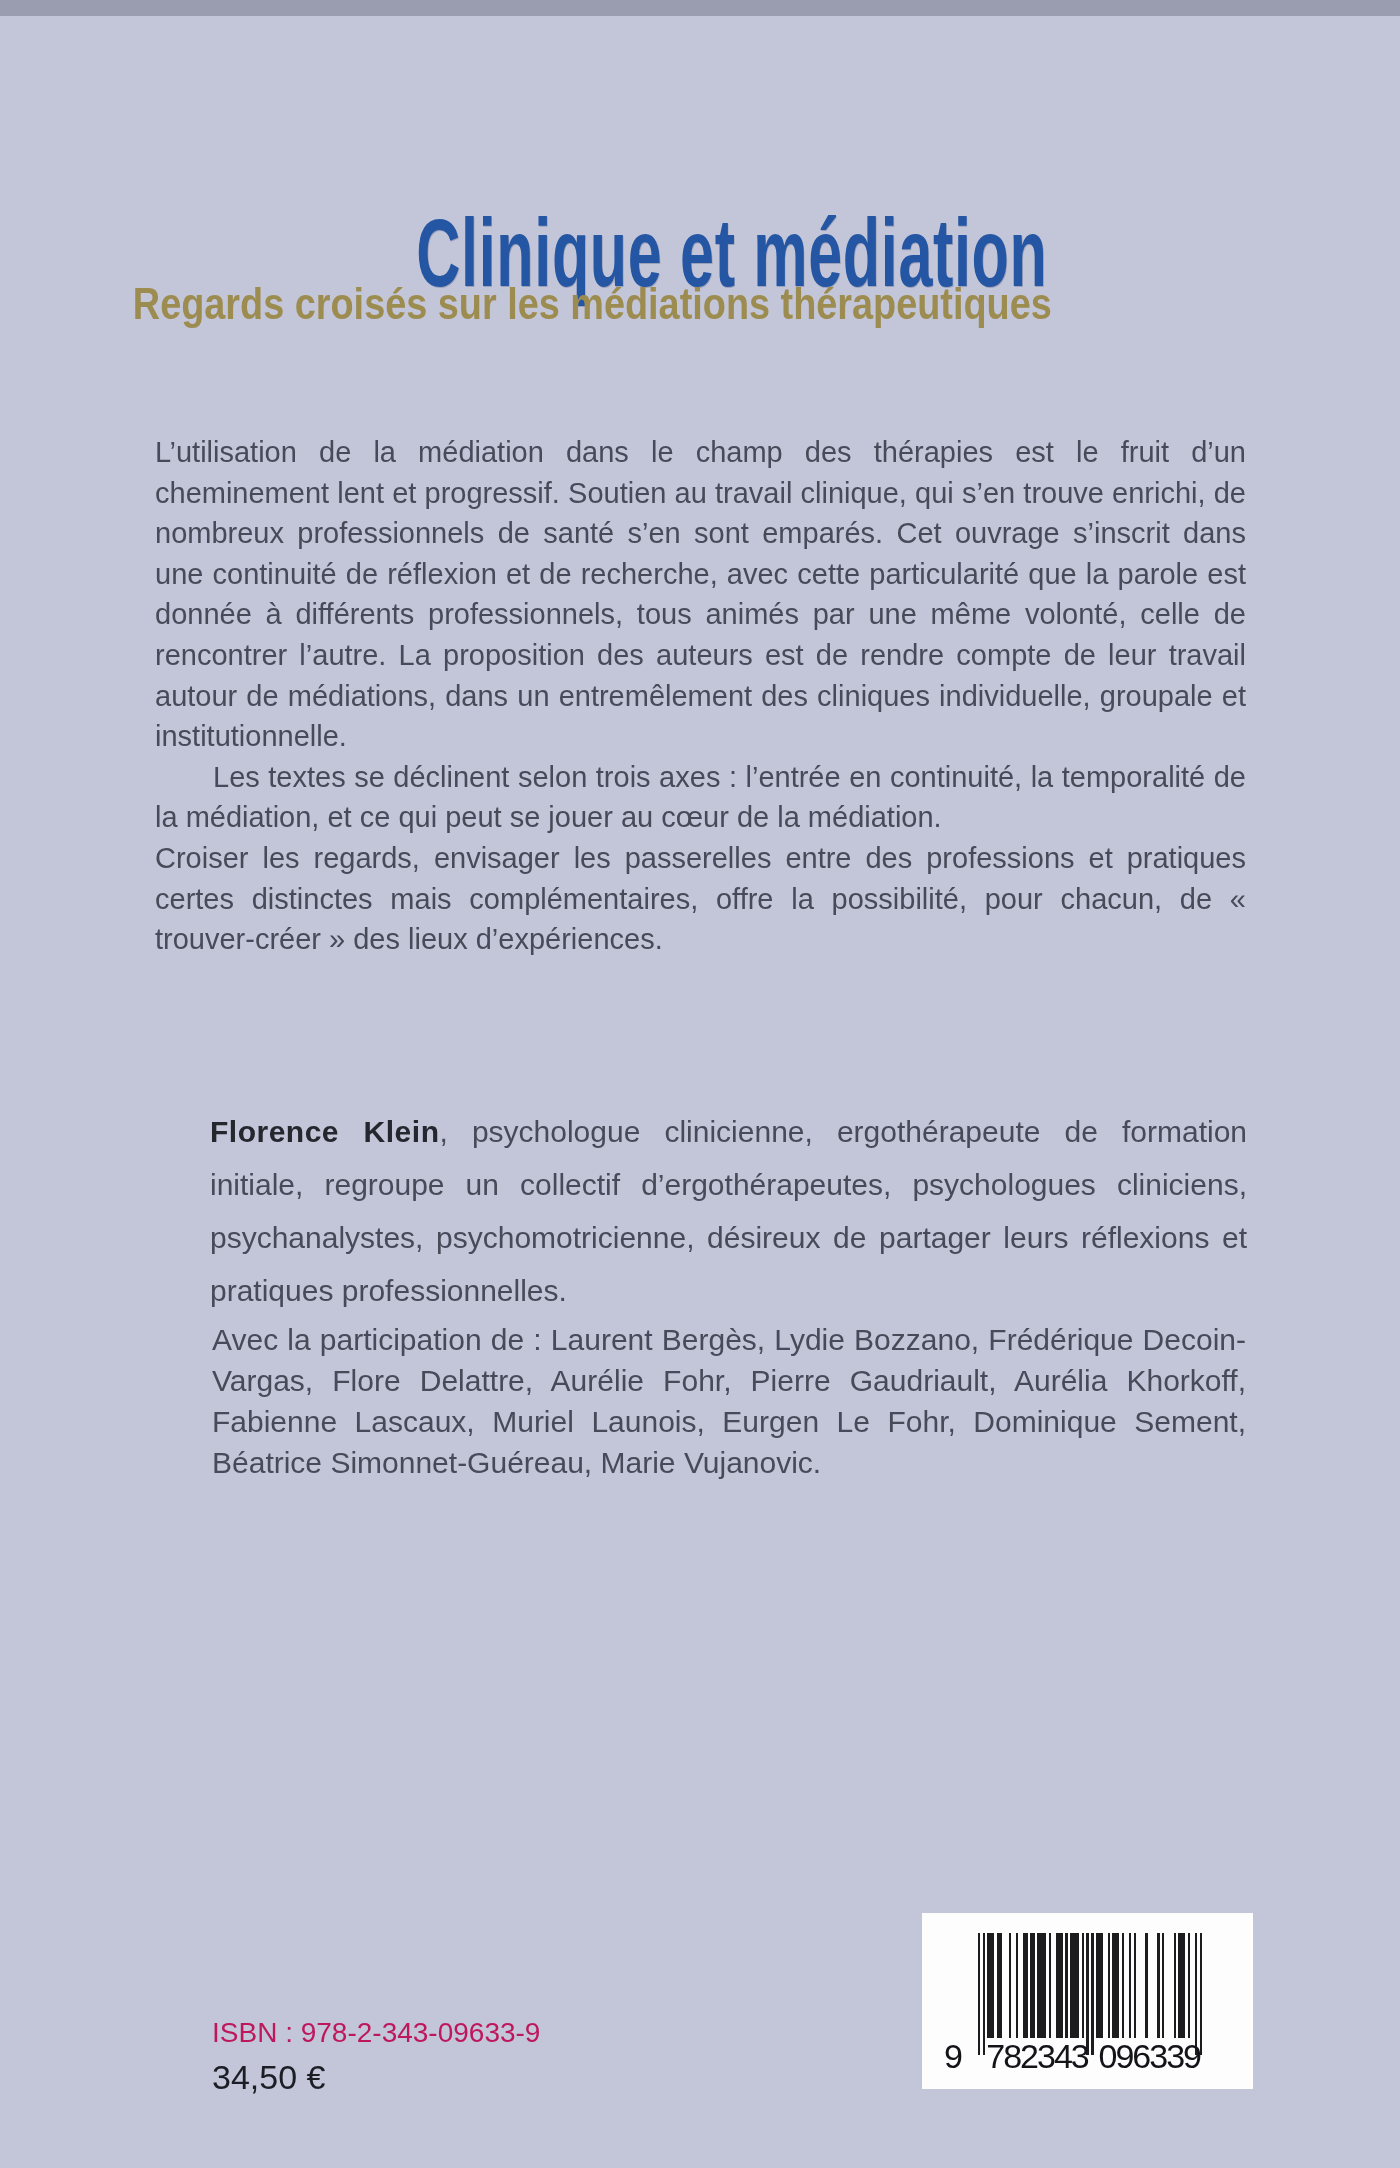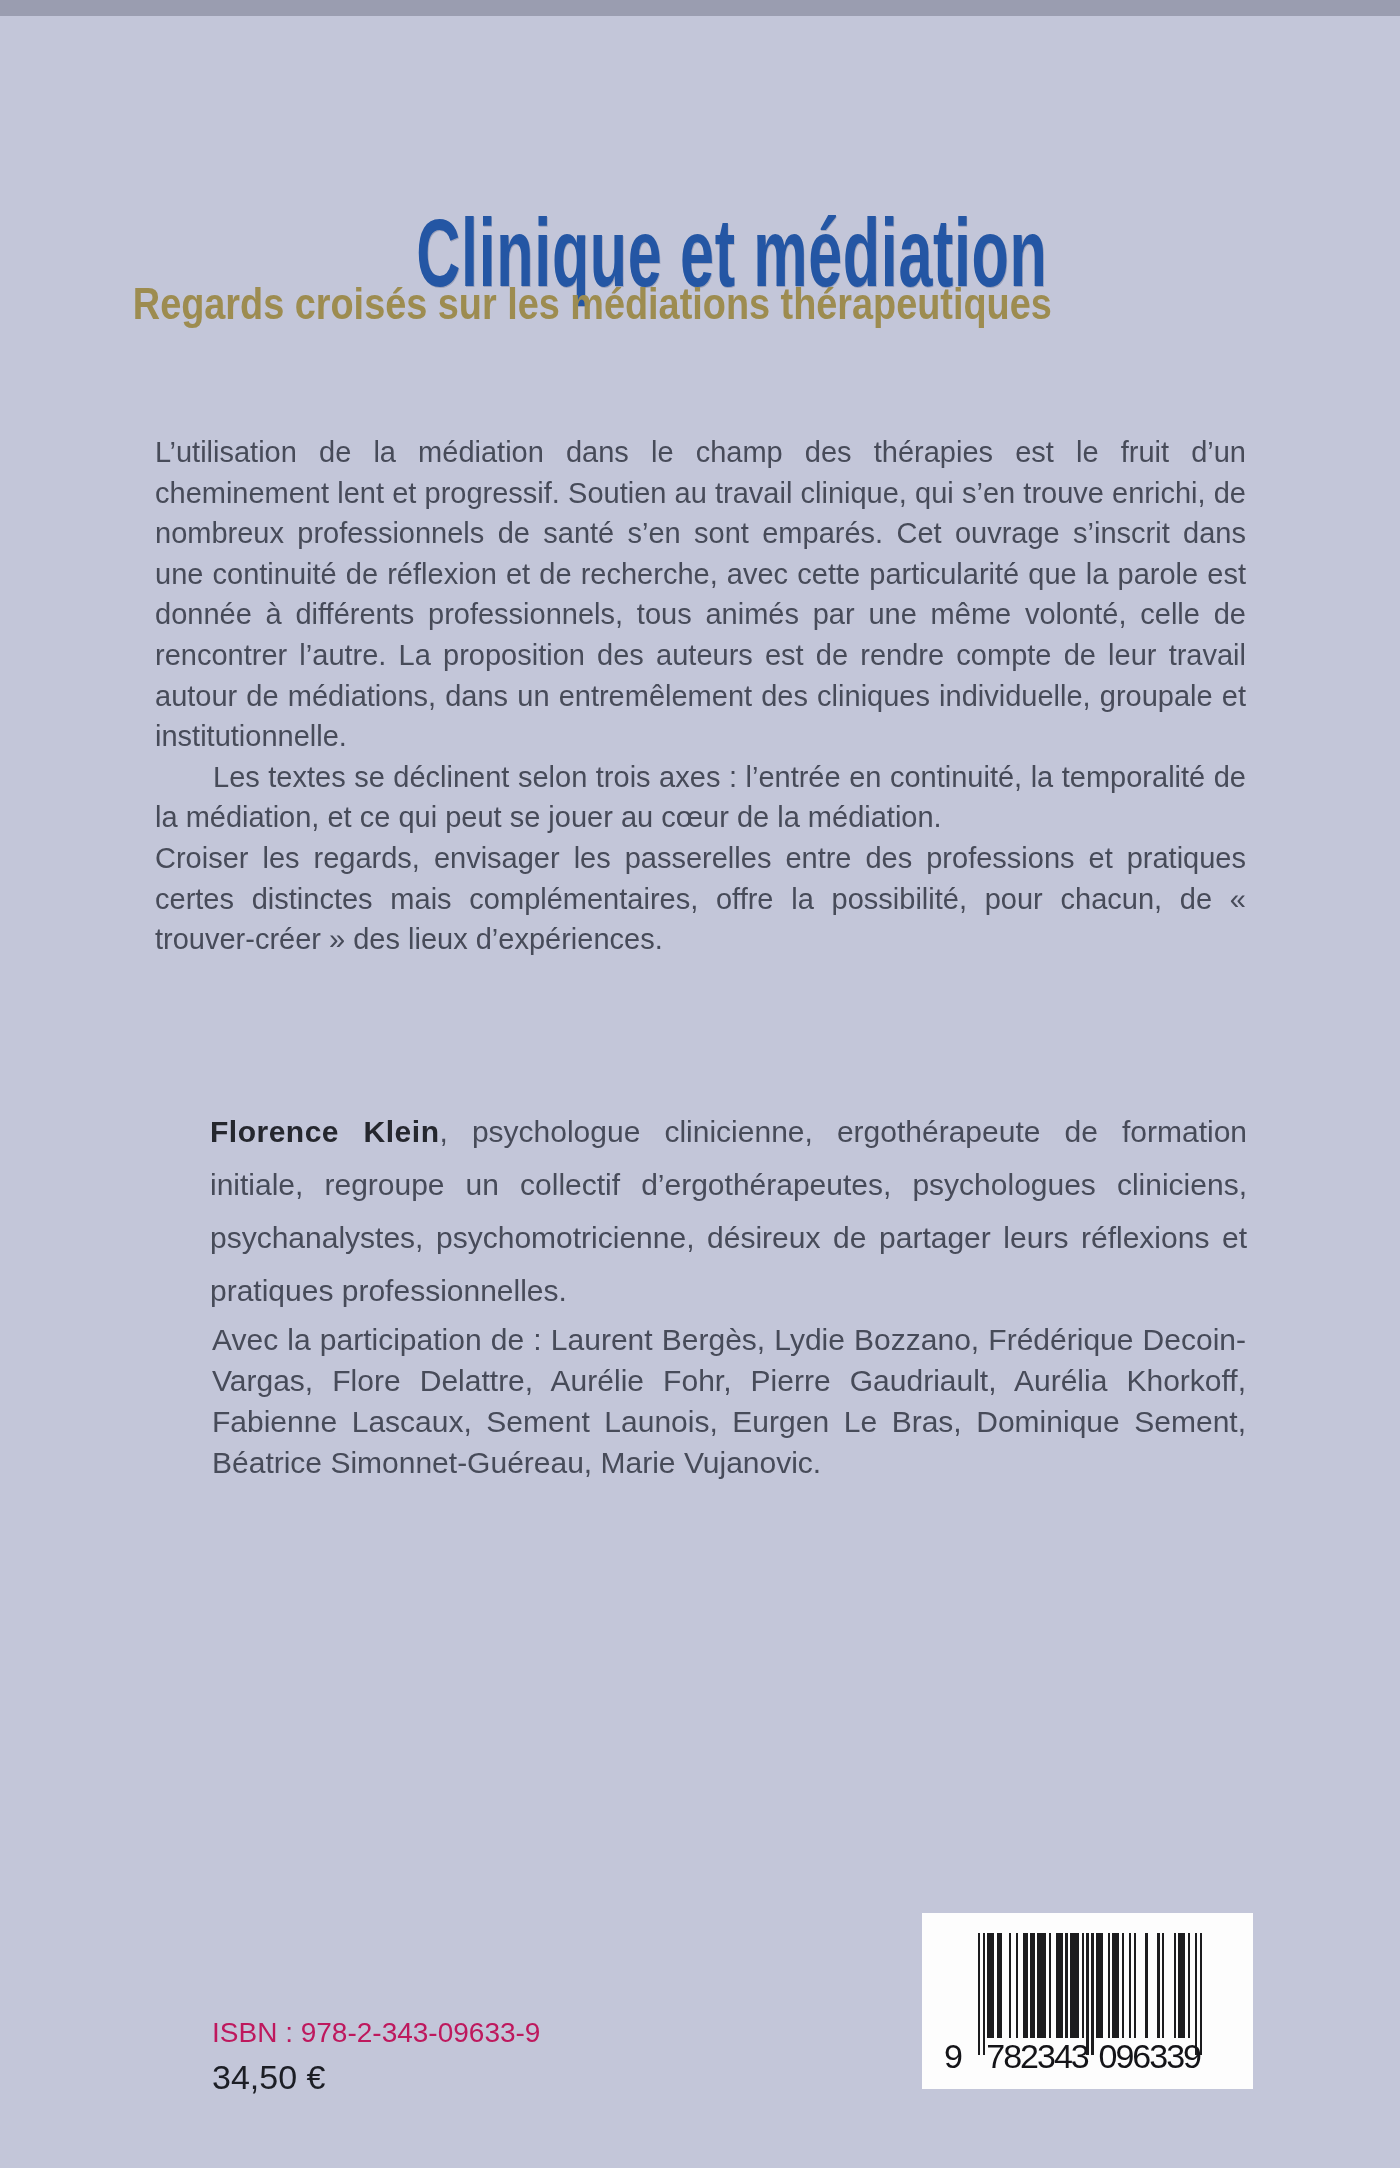--- a/index.html
+++ b/index.html
@@ -94,21 +94,21 @@
     <p>L’utilisation de la médiation dans le champ des thérapies est le fruit d’un cheminement lent et progressif. Soutien au travail clinique, qui s’en trouve enrichi, de nombreux professionnels de santé s’en sont emparés. Cet ouvrage s’inscrit dans une continuité de réflexion et de recherche, avec cette particularité que la parole est donnée à différents professionnels, tous animés par une même volonté, celle de rencontrer l’autre. La proposition des auteurs est de rendre compte de leur travail autour de médiations, dans un entremêlement des cliniques individuelle, groupale et institutionnelle.</p>
     <p class="indent">Les textes se déclinent selon trois axes : l’entrée en continuité, la temporalité de la médiation, et ce qui peut se jouer au cœur de la médiation.</p>
     <p>Croiser les regards, envisager les passerelles entre des professions et pratiques certes distinctes mais complémentaires, offre la possibilité, pour chacun, de « trouver-créer » des lieux d’expériences.</p>
   </div>
 
   <div class="bio">
     <span class="author">Florence Klein</span><span>, psychologue clinicienne, ergothérapeute de formation initiale, regroupe un collectif d’ergothérapeutes, psychologues cliniciens, psychanalystes, psychomotricienne, désireux de partager leurs réflexions et pratiques professionnelles.</span>
   </div>
 
   <div class="contributors">
-    <p style="margin:0">Avec la participation de : Laurent Bergès, Lydie Bozzano, Frédérique Decoin-Vargas, Flore Delattre, Aurélie Fohr, Pierre Gaudriault, Aurélia Khorkoff, Fabienne Lascaux, Sement Launois, Eurgen Le Bras, Dominique Sement, Béatrice Simonnet-Guéreau, Marie Vujanovic.</p>
+    <p style="margin:0">Avec la participation de : Laurent Bergès, Lydie Bozzano, Frédérique Decoin-Vargas, Flore Delattre, Aurélie Fohr, Pierre Gaudriault, Aurélia Khorkoff, Fabienne Lascaux, Muriel Launois, Eurgen Le Fohr, Dominique Sement, Béatrice Simonnet-Guéreau, Marie Vujanovic.</p>
   </div>
 
   <div class="isbn">ISBN : 978-2-343-09633-9</div>
   <div class="price">34,50 €</div>
 
   <div class="barcode-box">
     <div class="bars" id="barcode-bars">
         <div class="bar" style="left: 0px; width: 2.35789px; height: 122px;"></div>
         <div class="bar" style="left: 4.71579px; width: 2.35789px; height: 122px;"></div>
         <div class="bar" style="left: 9.43158px; width: 7.07368px; height: 105px;"></div>

